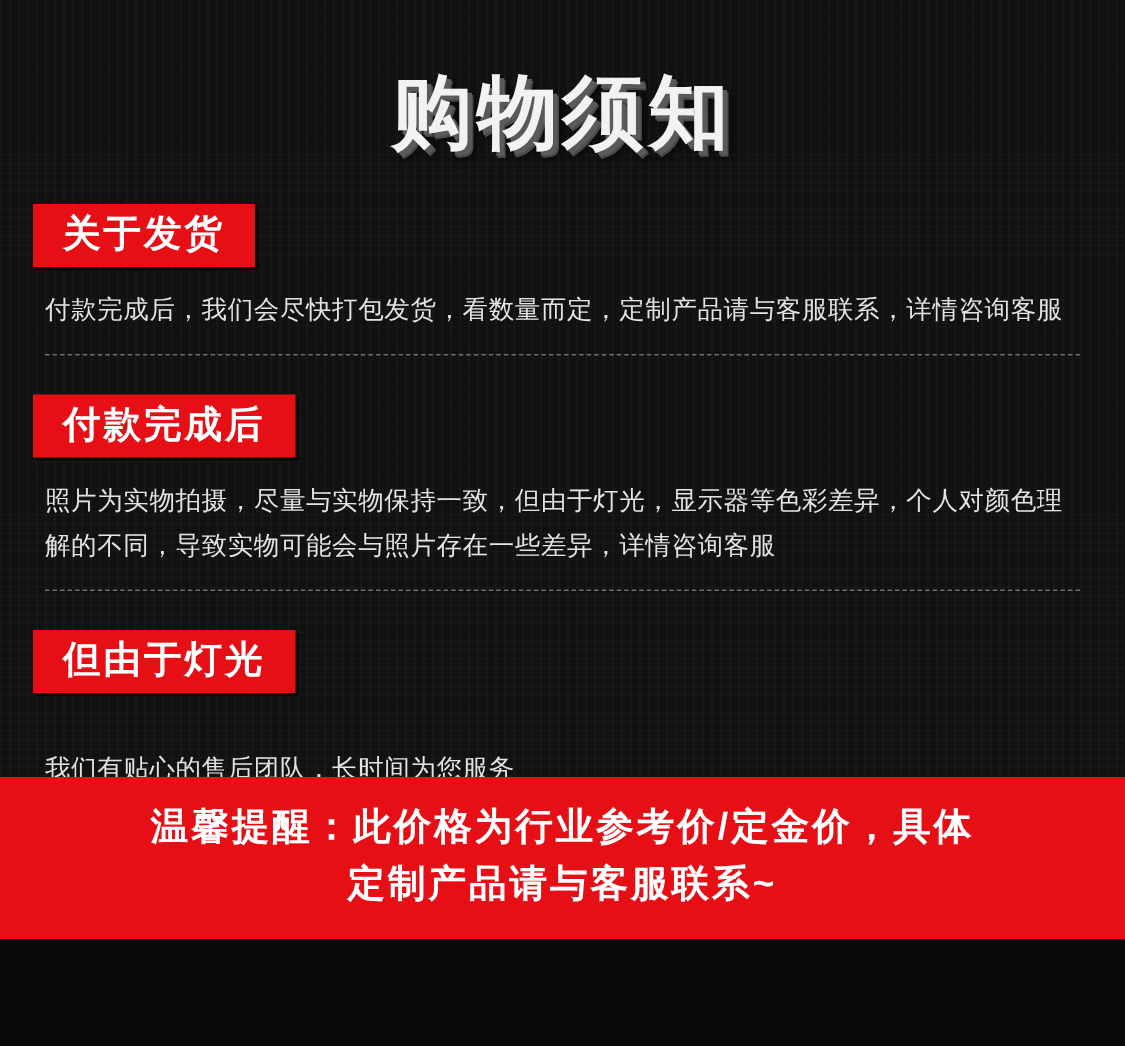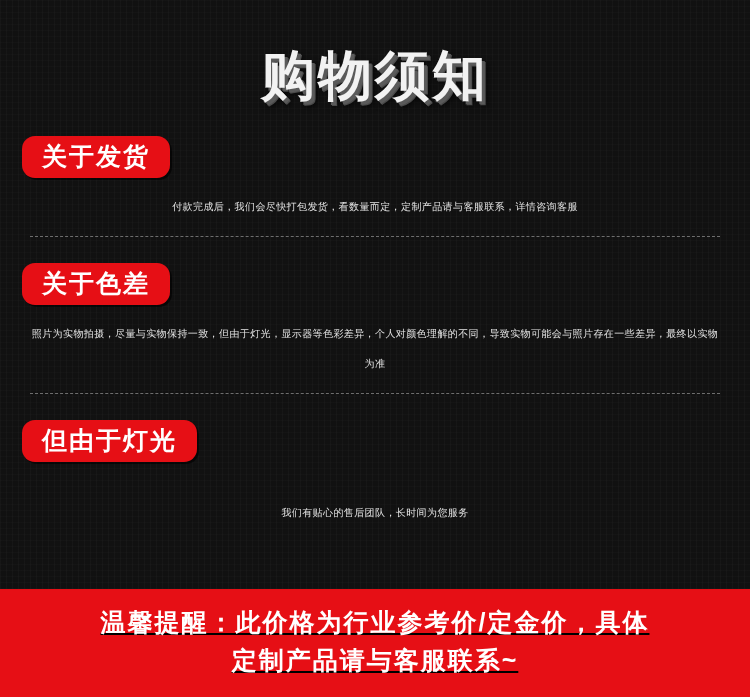--- a/index.html
+++ b/index.html
@@ -9,21 +9,21 @@
   body {
     width: 750px;
     height: 697px;
     background: #0a0a0a;
     font-family: "Liberation Sans", sans-serif;
     overflow: hidden;
   }
   .page {
     position: relative;
     width: 750px;
-    height: 697px;
+    height: 626px;
     background:
       repeating-linear-gradient(90deg, rgba(255,255,255,0.022) 0px, rgba(255,255,255,0.022) 1px, rgba(0,0,0,0) 1px, rgba(0,0,0,0) 6px),
       repeating-linear-gradient(0deg, rgba(255,255,255,0.015) 0px, rgba(255,255,255,0.015) 1px, rgba(0,0,0,0) 1px, rgba(0,0,0,0) 6px),
       #111111;
     box-sizing: border-box;
     overflow: hidden;
   }
   .main-title {
     text-align: center;
     padding-top: 48px;
@@ -47,48 +47,45 @@
   .tag {
     display: inline-block;
     background: #e60f15;
     color: #ffffff;
     font-size: 25px;
     font-weight: bold;
     letter-spacing: 2px;
     padding: 8px 20px 9px 20px;
     line-height: 1;
     box-shadow: 2px 2px 0 rgba(0,0,0,0.6);
-    border-radius: 13px;
   }
   .body-text {
     color: #e3e3e3;
-    font-size: 10px;
+    font-size: 17px;
     line-height: 30px;
     margin: 14px 8px 0 8px;
     letter-spacing: 0.4px;
-    text-align: center;
   }
   .divider {
     margin: 14px 8px 26px 8px;
     height: 0;
     border-top: 1px dashed #6e6e6e;
   }
   .section.last .body-text {
     margin-bottom: 0;
     margin-top: 36px;
   }
   .footer-band {
     position: absolute;
     left: 0;
     right: 0;
     bottom: 0;
     background: #e60f15;
     padding: 14px 0 18px 0;
     text-align: center;
-    text-decoration: underline;
   }
   .footer-line {
     color: #ffffff;
     font-size: 25px;
     font-weight: bold;
     letter-spacing: 2px;
     line-height: 38px;
   }
 </style>
 </head>
@@ -100,22 +97,22 @@
 
   <div class="sections">
 
     <div class="section">
       <div class="tag">关于发货</div>
       <div class="body-text">付款完成后，我们会尽快打包发货，看数量而定，定制产品请与客服联系，详情咨询客服</div>
       <div class="divider"></div>
     </div>
 
     <div class="section">
-      <div class="tag">关于色差</div>
-      <div class="body-text">照片为实物拍摄，尽量与实物保持一致，但由于灯光，显示器等色彩差异，个人对颜色理解的不同，导致实物可能会与照片存在一些差异，最终以实物为准</div>
+      <div class="tag">付款完成后</div>
+      <div class="body-text">照片为实物拍摄，尽量与实物保持一致，但由于灯光，显示器等色彩差异，个人对颜色理解的不同，导致实物可能会与照片存在一些差异，详情咨询客服</div>
       <div class="divider"></div>
     </div>
 
     <div class="section last">
       <div class="tag">但由于灯光</div>
       <div class="body-text">我们有贴心的售后团队，长时间为您服务</div>
     </div>
 
   </div>
 

